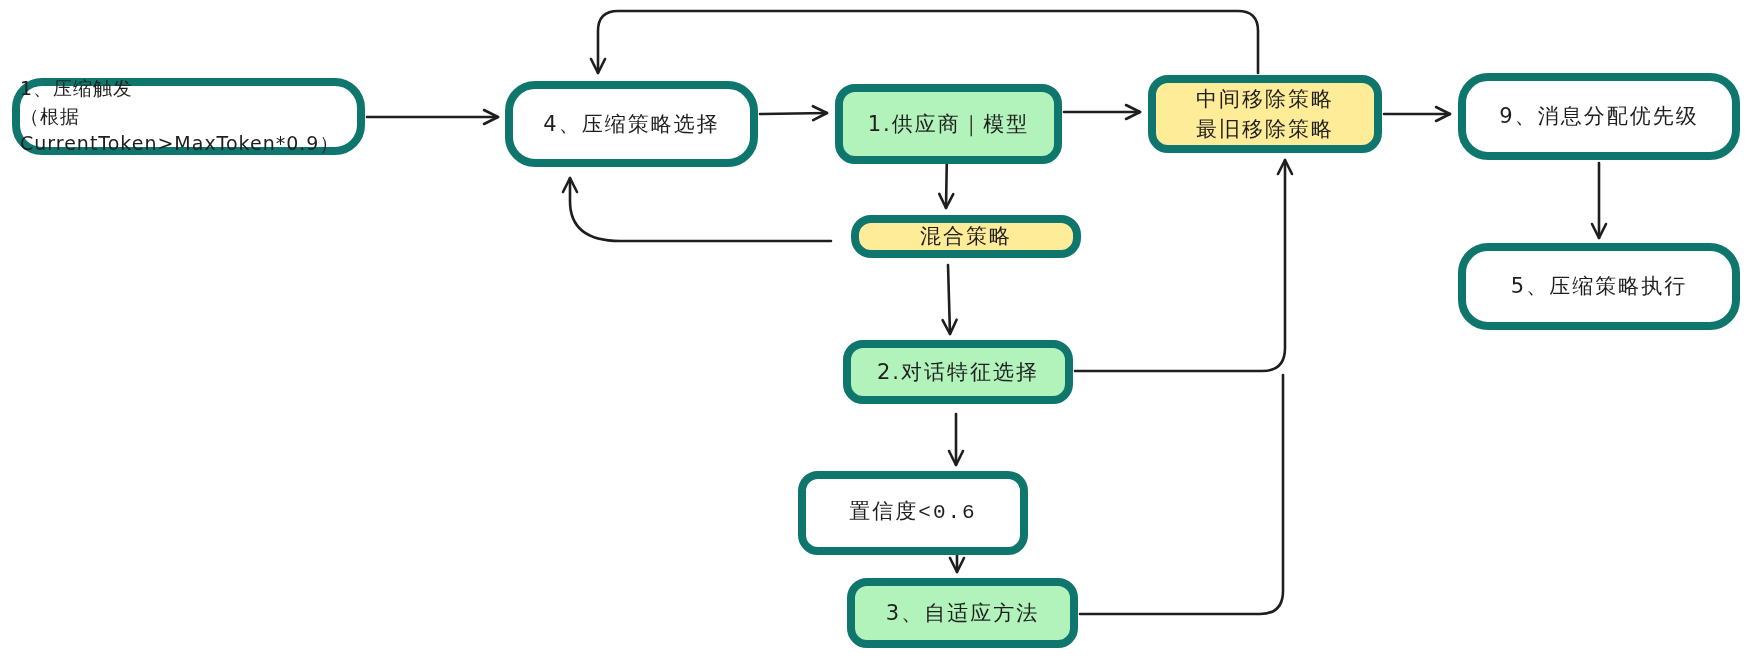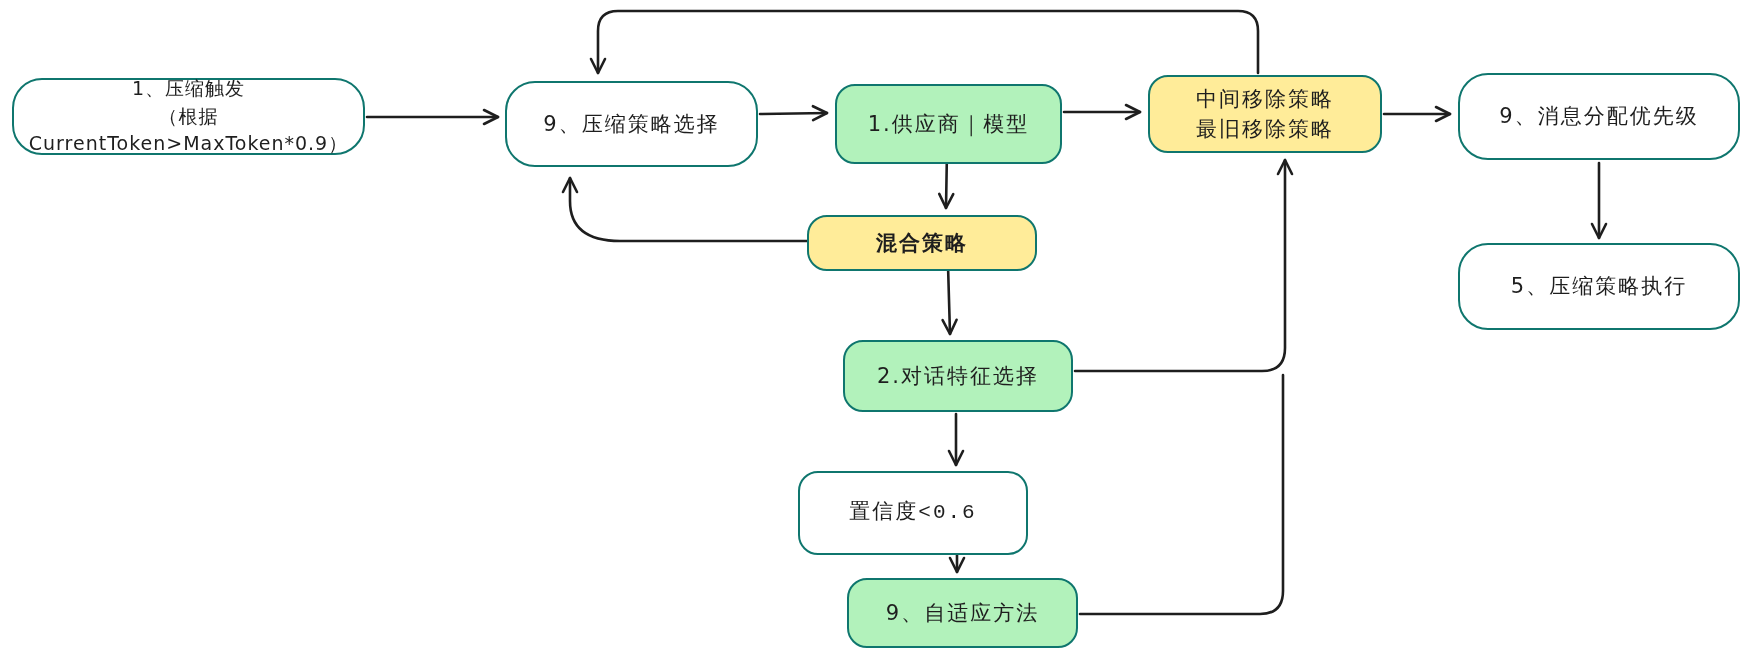--- a/index.html
+++ b/index.html
@@ -12,25 +12,24 @@
     overflow: hidden;
   }
   .edges-layer {
     position: absolute;
     left: 0; top: 0;
     width: 1749px; height: 660px;
   }
   .node {
     position: absolute;
     box-sizing: border-box;
-    border: 2px solid #0f766e;
+    border: 8px solid #0f766e;
     display: flex;
     align-items: center;
     justify-content: center;
-    text-align: center;
     color: #1e1e1e;
     font-size: 21px;
     letter-spacing: 2px;
     line-height: 1.45;
     white-space: pre-line;
     background: #ffffff;
   }
   .r-lg { border-radius: 30px; }
   .r-md { border-radius: 20px; }
   .fill-green  { background: #b2f2bb; }
@@ -62,32 +61,32 @@
       <path d="M 957 539 L 957 572" marker-end="url(#ah)"></path>
       <path d="M 1080 614 L 1260 614 Q 1283 614 1283 591 L 1283 375"></path>
       <path d="M 1075 371 L 1262 371 Q 1285 371 1285 348 L 1285 160" marker-end="url(#ah)"></path>
       <path d="M 1258 73 L 1258 31 Q 1258 11 1238 11 L 618 11 Q 598 11 598 31 L 598 73" marker-end="url(#ah)"></path>
     </g>
   </svg>
 
   <div class="node r-lg fill-white small-text" style="left:12px;  top:78px;  width:353px; height:77px;">1、压缩触发
 （根据CurrentToken&gt;MaxToken*0.9）</div>
 
-  <div class="node r-lg fill-white" style="left:505px; top:81px;  width:253px; height:86px;">9、压缩策略选择</div>
+  <div class="node r-lg fill-white" style="left:505px; top:81px;  width:253px; height:86px;">4、压缩策略选择</div>
 
   <div class="node r-md fill-green" style="left:835px; top:84px;  width:227px; height:80px;">1.供应商｜模型</div>
 
   <div class="node r-md fill-yellow" style="left:1148px; top:75px; width:234px; height:78px;">中间移除策略
 最旧移除策略</div>
 
   <div class="node r-lg fill-white" style="left:1458px; top:73px; width:282px; height:87px;">9、消息分配优先级</div>
 
   <div class="node r-lg fill-white" style="left:1458px; top:243px; width:282px; height:87px;">5、压缩策略执行</div>
 
-  <div class="node r-md fill-yellow" style="left:807px; top:215px; width:230px; height:56px;font-weight:bold;">混合策略</div>
+  <div class="node r-md fill-yellow" style="left:851px; top:215px; width:230px; height:43px;">混合策略</div>
 
-  <div class="node r-md fill-green" style="left:843px; top:340px; width:230px; height:72px;">2.对话特征选择</div>
+  <div class="node r-md fill-green" style="left:843px; top:340px; width:230px; height:64px;">2.对话特征选择</div>
 
   <div class="node r-md fill-white" style="left:798px; top:471px; width:230px; height:84px;font-family:Liberation Mono, monospace;">置信度&lt;0.6</div>
 
-  <div class="node r-md fill-green" style="left:847px; top:578px; width:231px; height:70px;">9、自适应方法</div>
+  <div class="node r-md fill-green" style="left:847px; top:578px; width:231px; height:70px;">3、自适应方法</div>
 
 </div>
 
 </body></html>

